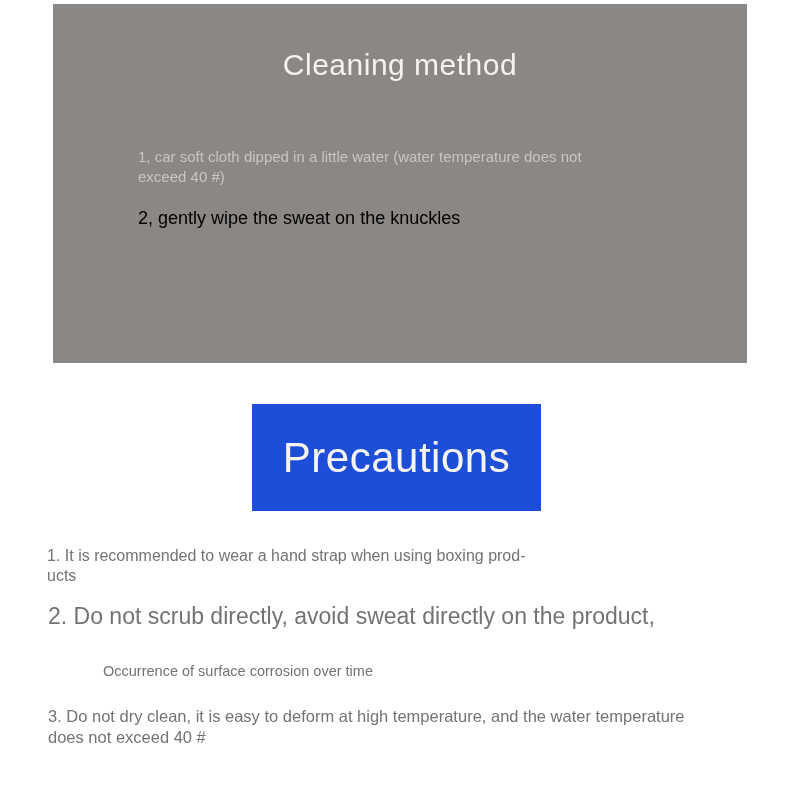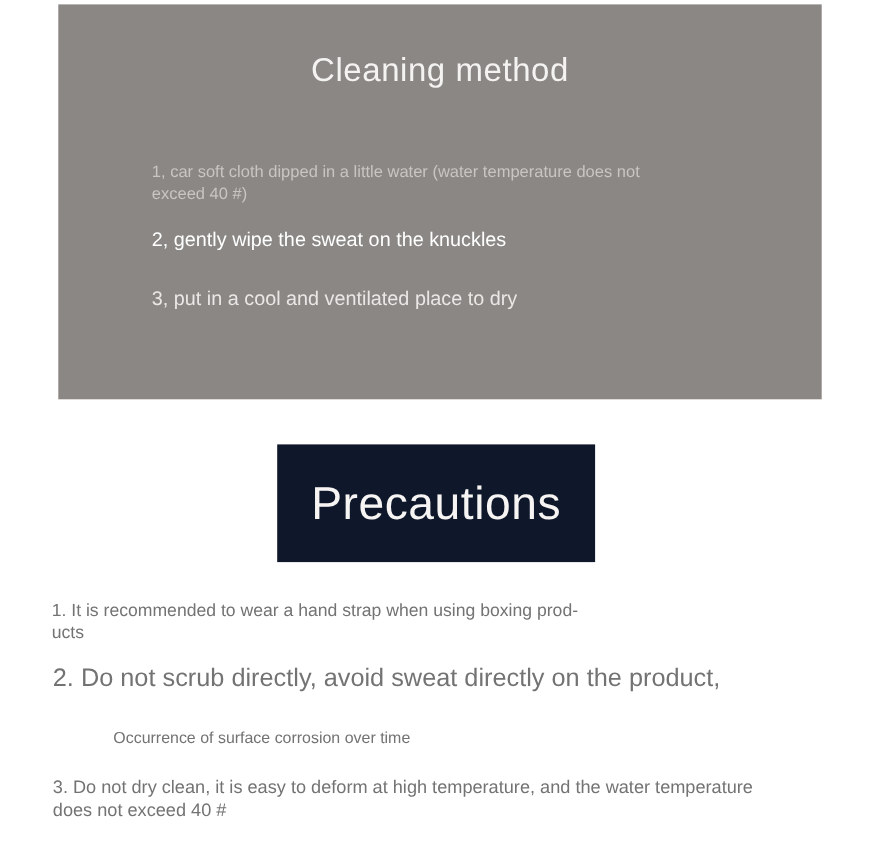--- a/index.html
+++ b/index.html
@@ -43,33 +43,33 @@
   }
   .cleaning-step.step1 {
     top: 143px;
     font-size: 15px;
     line-height: 20px;
     color: #c8c5c2;
   }
   .cleaning-step.step2 {
     top: 204px;
     font-size: 18px;
-    color: #ffffff;
+    color: #000000;
   }
   .cleaning-step.step3 {
     top: 257px;
     font-size: 18px;
     color: #eae8e6;
   }
   .precautions-panel {
     left: 252px;
     top: 404px;
     width: 289px;
     height: 107px;
-    background: #0f172a;
+    background: #1d4ed8;
     display: flex;
     align-items: center;
     justify-content: center;
   }
   .precautions-title {
     font-size: 42px;
     color: #f6f5f3;
     letter-spacing: 0.5px;
   }
   .precaution {
@@ -108,21 +108,20 @@
 </head>
 <body>
 
 <div class="page">
 
   <div class="panel cleaning-panel">
     <div class="cleaning-title">Cleaning method</div>
     <div class="cleaning-step step1">1, car soft cloth dipped in a little water (water temperature does not
 exceed 40 #)</div>
     <div class="cleaning-step step2">2, gently wipe the sweat on the knuckles</div>
-    <div class="cleaning-step step3">3, put in a cool and ventilated place to dry</div>
   </div>
 
   <div class="panel precautions-panel">
     <div class="precautions-title">Precautions</div>
   </div>
 
   <div class="precaution p1">1. It is recommended to wear a hand strap when using boxing prod-
 ucts</div>
 
   <div class="precaution p2">2. Do not scrub directly, avoid sweat directly on the product,</div>

